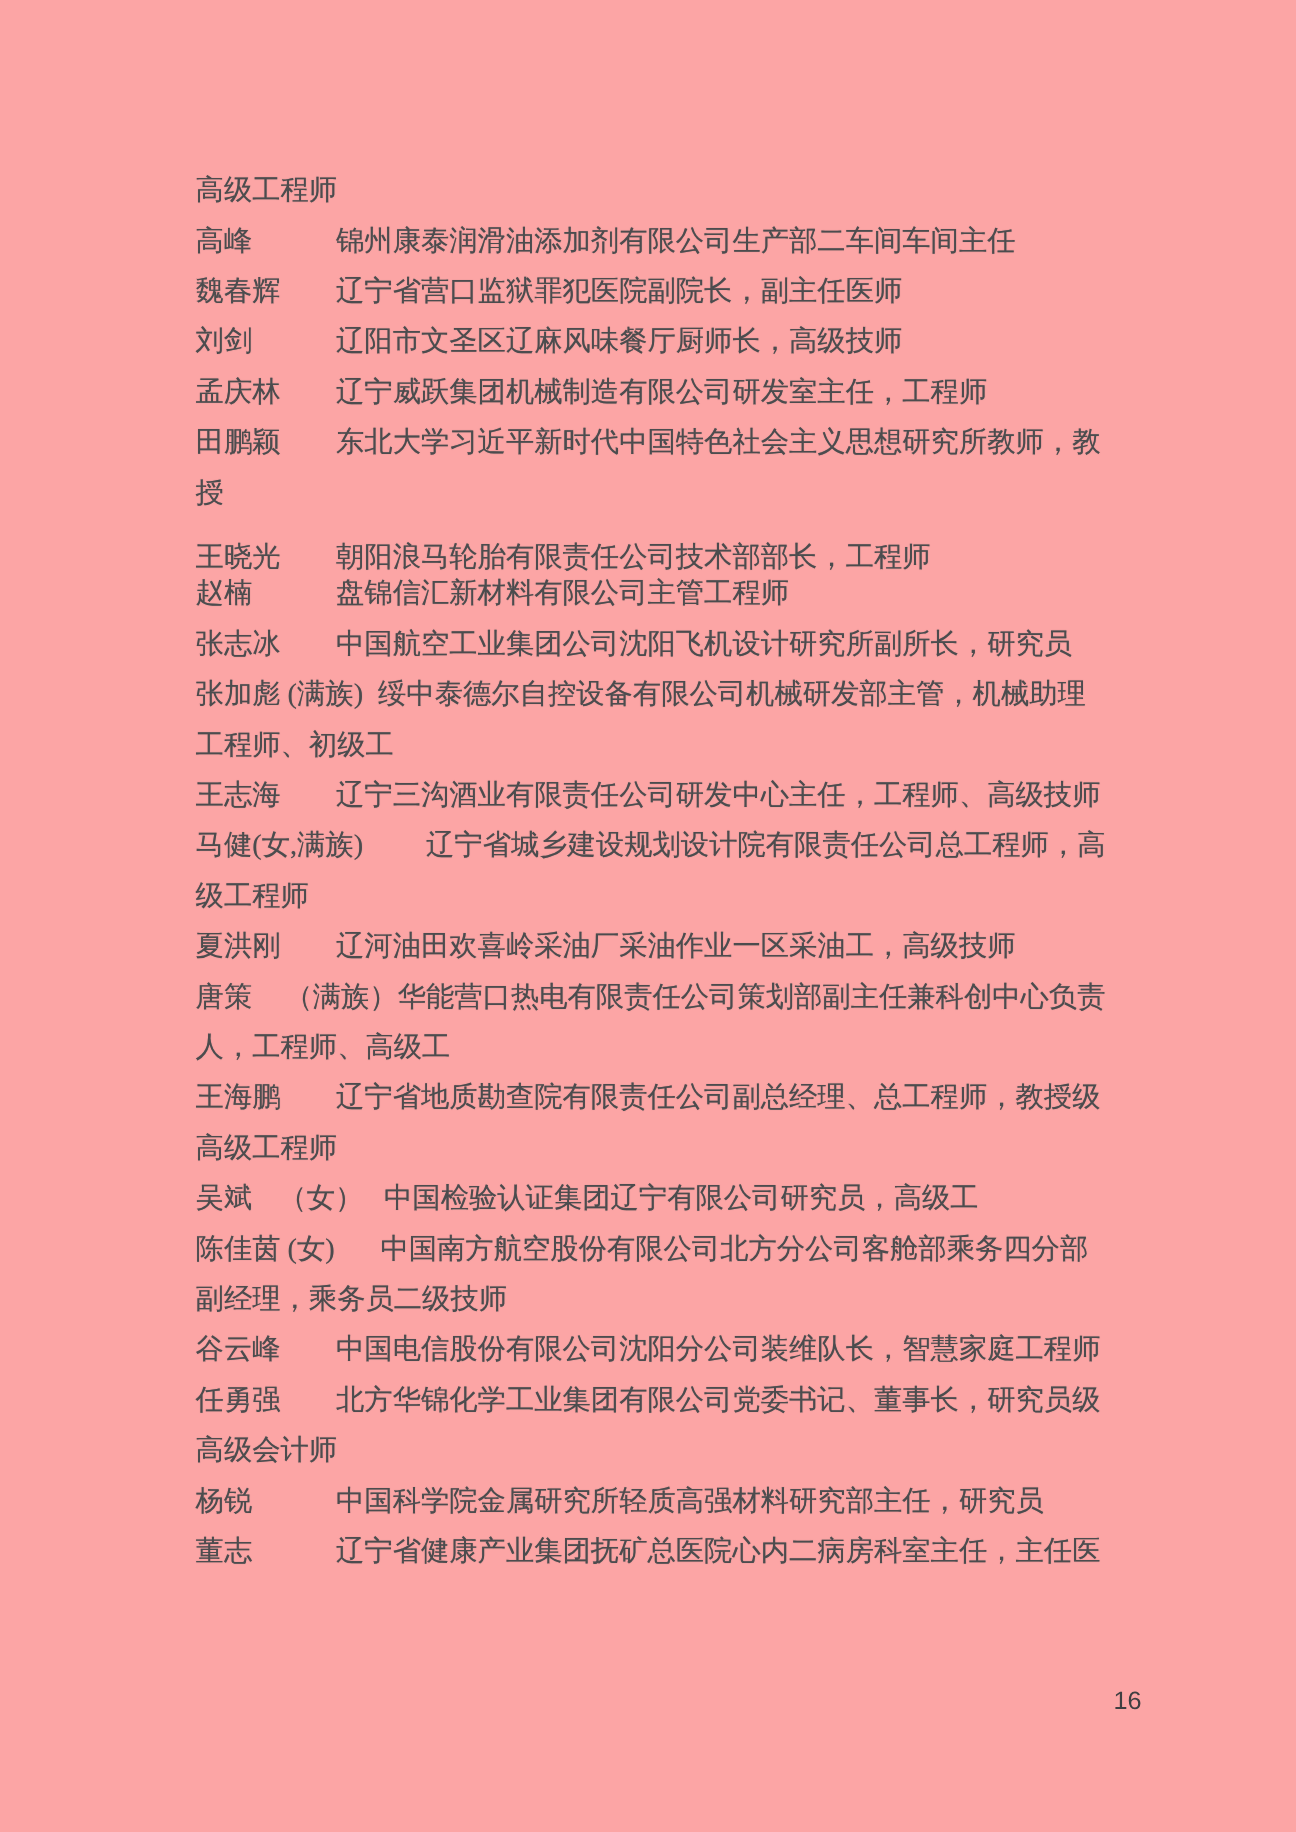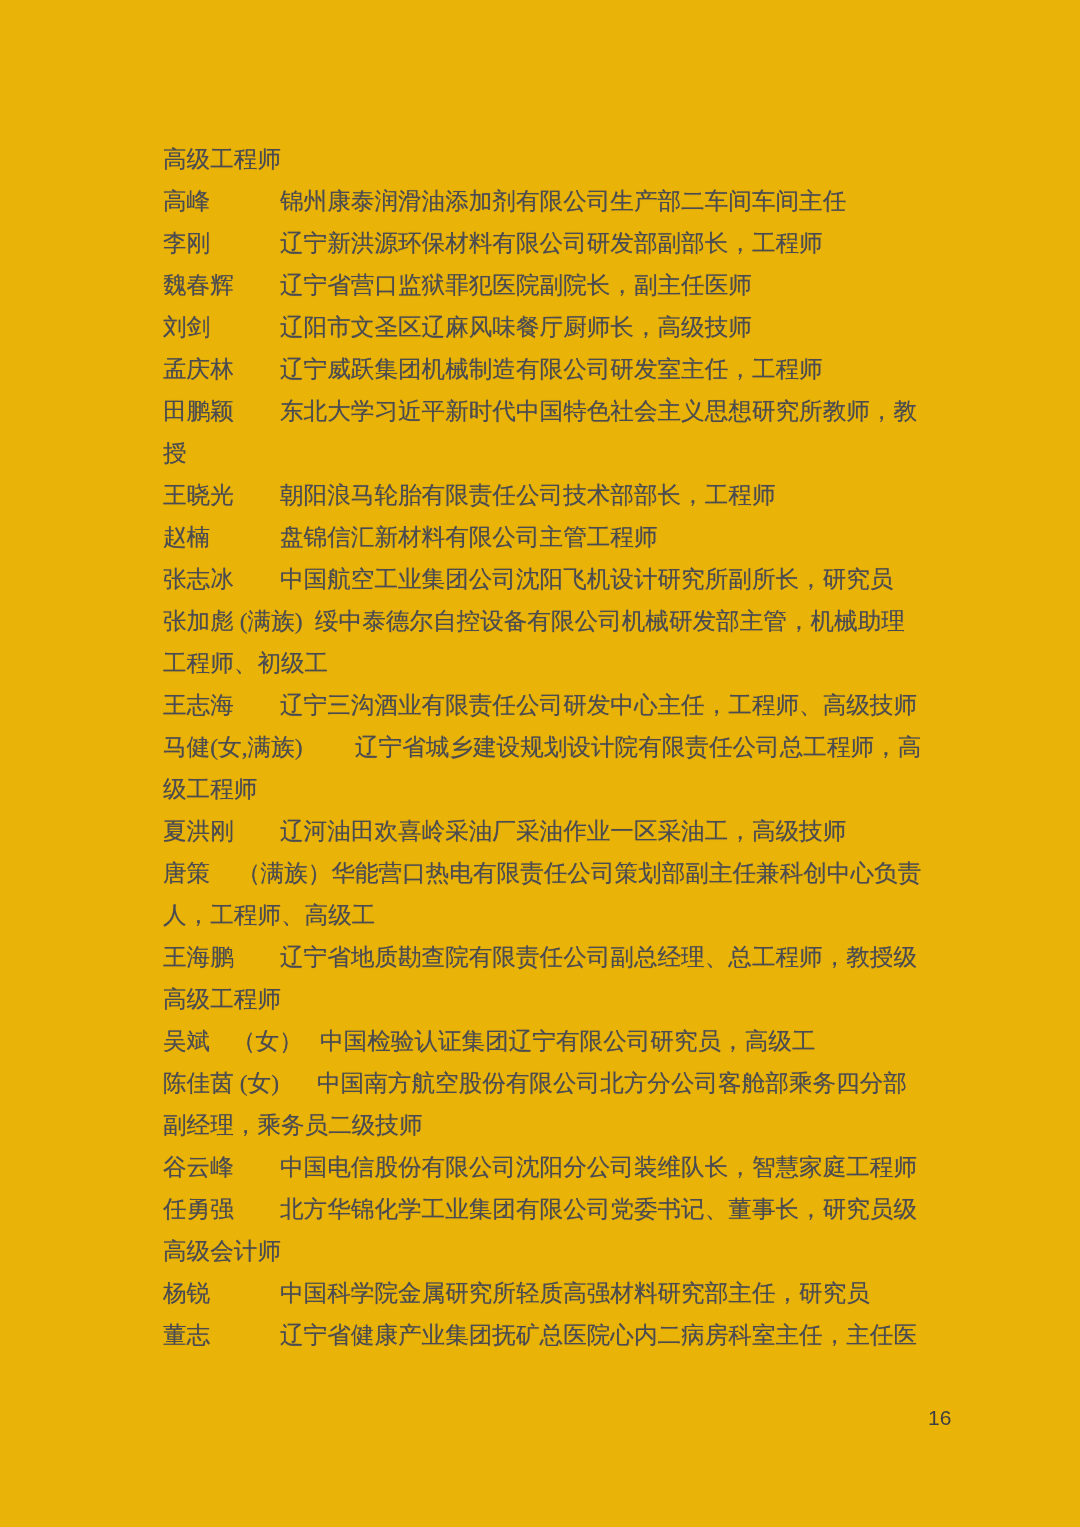--- a/index.html
+++ b/index.html
@@ -9,21 +9,21 @@
   body {
     width: 1080px;
     height: 1527px;
     position: relative;
     background: #fcfcfb;
     overflow: hidden;
   }
   .page {
     position: absolute;
     inset: 0;
-    background: #eab308;
+    background: #fca5a5;
   }
   .content {
     position: absolute;
     left: 163px;
     top: 138px;
     width: 800px;
     font-family: "Liberation Serif", "DejaVu Serif", serif;
     font-size: 23.6px;
     color: #4c4c4e;
     text-shadow: 0 0 0.7px rgba(90,90,92,0.65);
@@ -46,27 +46,26 @@
     color: #3f3f41;
   }
 </style>
 </head>
 <body>
 
 <div class="page">
   <div class="content" id="text-content">
       <div class="line"><span class="seg">高级工程师</span></div>
       <div class="line"><span class="seg" style="width: 117px;">高峰</span><span class="seg">锦州康泰润滑油添加剂有限公司生产部二车间车间主任</span></div>
-      <div class="line"><span class="seg" style="width: 117px;">李刚</span><span class="seg">辽宁新洪源环保材料有限公司研发部副部长，工程师</span></div>
       <div class="line"><span class="seg" style="width: 117px;">魏春辉</span><span class="seg">辽宁省营口监狱罪犯医院副院长，副主任医师</span></div>
       <div class="line"><span class="seg" style="width: 117px;">刘剑</span><span class="seg">辽阳市文圣区辽麻风味餐厅厨师长，高级技师</span></div>
       <div class="line"><span class="seg" style="width: 117px;">孟庆林</span><span class="seg">辽宁威跃集团机械制造有限公司研发室主任，工程师</span></div>
       <div class="line"><span class="seg" style="width: 117px;">田鹏颖</span><span class="seg">东北大学习近平新时代中国特色社会主义思想研究所教师，教</span></div>
       <div class="line"><span class="seg">授</span></div>
-      <div class="line"><span class="seg" style="width: 117px;">王晓光</span><span class="seg">朝阳浪马轮胎有限责任公司技术部部长，工程师</span></div>
+      <div class="line"><span class="seg" style="width: 117px; margin-top: 12px;">王晓光</span><span class="seg">朝阳浪马轮胎有限责任公司技术部部长，工程师</span></div>
       <div class="line"><span class="seg" style="width: 117px;">赵楠</span><span class="seg">盘锦信汇新材料有限公司主管工程师</span></div>
       <div class="line"><span class="seg" style="width: 117px;">张志冰</span><span class="seg">中国航空工业集团公司沈阳飞机设计研究所副所长，研究员</span></div>
       <div class="line"><span class="seg" style="width: 152px;">张加彪 (满族)</span><span class="seg">绥中泰德尔自控设备有限公司机械研发部主管，机械助理</span></div>
       <div class="line"><span class="seg">工程师、初级工</span></div>
       <div class="line"><span class="seg" style="width: 117px;">王志海</span><span class="seg">辽宁三沟酒业有限责任公司研发中心主任，工程师、高级技师</span></div>
       <div class="line"><span class="seg" style="width: 192px;">马健(女,满族)</span><span class="seg">辽宁省城乡建设规划设计院有限责任公司总工程师，高</span></div>
       <div class="line"><span class="seg">级工程师</span></div>
       <div class="line"><span class="seg" style="width: 117px;">夏洪刚</span><span class="seg">辽河油田欢喜岭采油厂采油作业一区采油工，高级技师</span></div>
       <div class="line"><span class="seg" style="width: 74px;">唐策</span><span class="seg">（满族）华能营口热电有限责任公司策划部副主任兼科创中心负责</span></div>
       <div class="line"><span class="seg">人，工程师、高级工</span></div>

